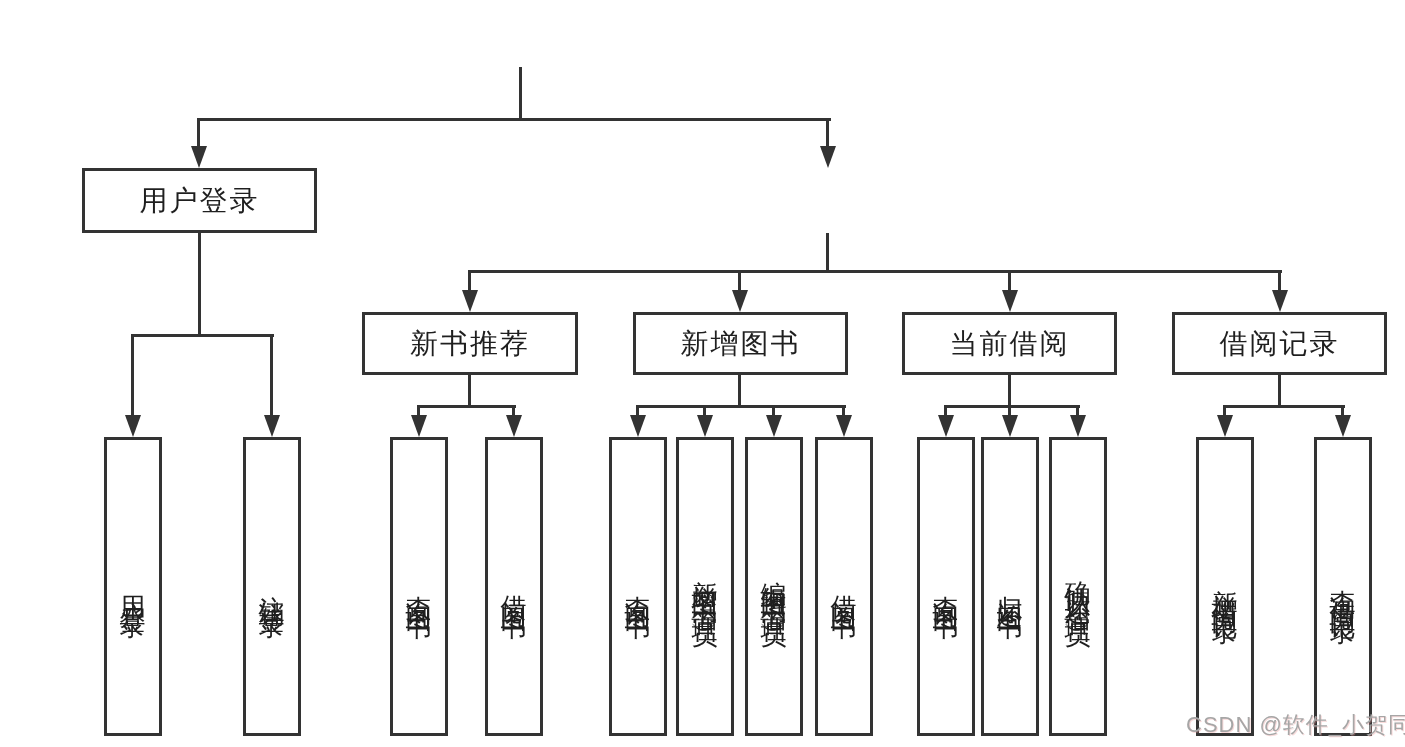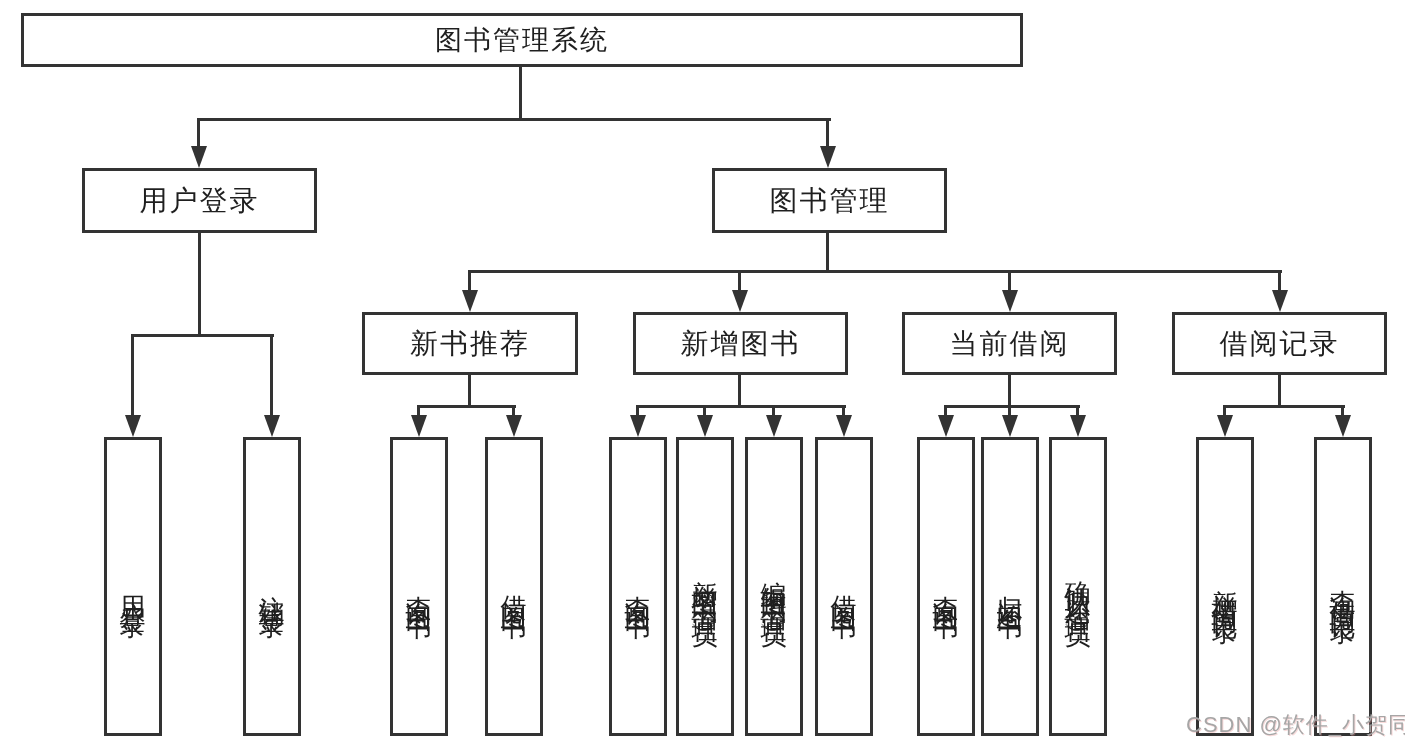--- a/index.html
+++ b/index.html
@@ -27,36 +27,30 @@
     position:absolute;left:1186px;top:710px;font-size:22px;letter-spacing:1px;
     color:#a6a6a6;white-space:nowrap;z-index:5;
     text-shadow:1px 1px 0 rgba(235,150,150,0.35);
   }
 </style>
 </head>
 <body>
 
 <div class="stage">
 
-  <div class="box h root" style="left:21px;top:13px;width:1002px;height:54px;">
-    <span>图书管理系统</span>
-  </div>
 
   <div class="line" style="left:519px;top:67px;width:3px;height:53px;"></div>
   <div class="line" style="left:197px;top:118px;width:634px;height:3px;"></div>
   <div class="line" style="left:197px;top:118px;width:3px;height:30px;"></div>
   <div class="line" style="left:826px;top:118px;width:3px;height:30px;"></div>
   <div class="arrow" style="left:191px;top:146px;"></div>
   <div class="arrow" style="left:820px;top:146px;"></div>
 
   <div class="box h" style="left:82px;top:168px;width:235px;height:65px;">
     <span>用户登录</span>
-  </div>
-  <div class="box h" style="left:712px;top:168px;width:235px;height:65px;">
-    <span>图书管理</span>
   </div>
 
   <div class="line" style="left:198px;top:233px;width:3px;height:103px;"></div>
   <div class="line" style="left:131px;top:334px;width:143px;height:3px;"></div>
   <div class="line" style="left:131px;top:334px;width:3px;height:83px;"></div>
   <div class="line" style="left:270px;top:334px;width:3px;height:83px;"></div>
   <div class="arrow" style="left:125px;top:415px;"></div>
   <div class="arrow" style="left:264px;top:415px;"></div>
 
   <div class="line" style="left:826px;top:233px;width:3px;height:39px;"></div>

